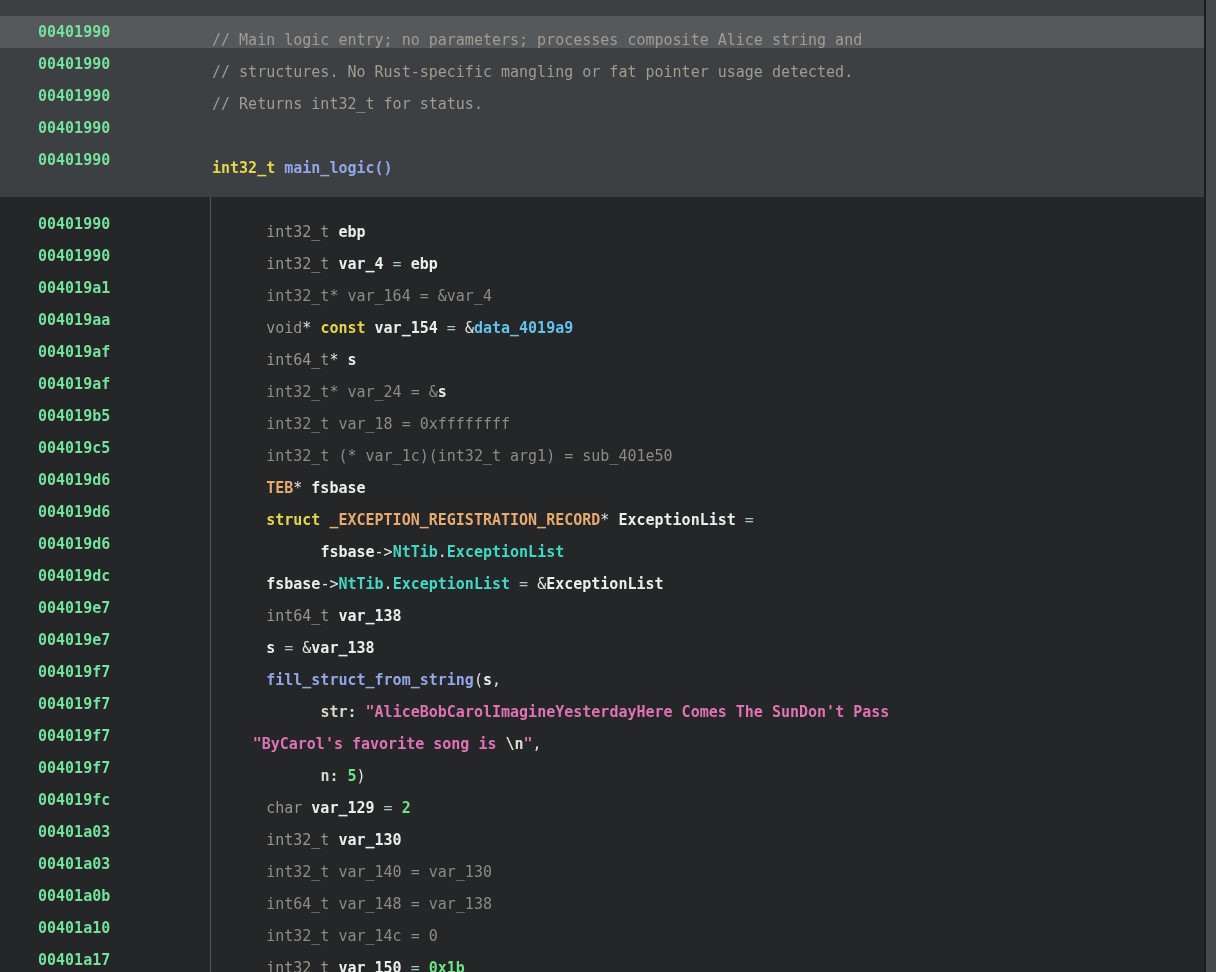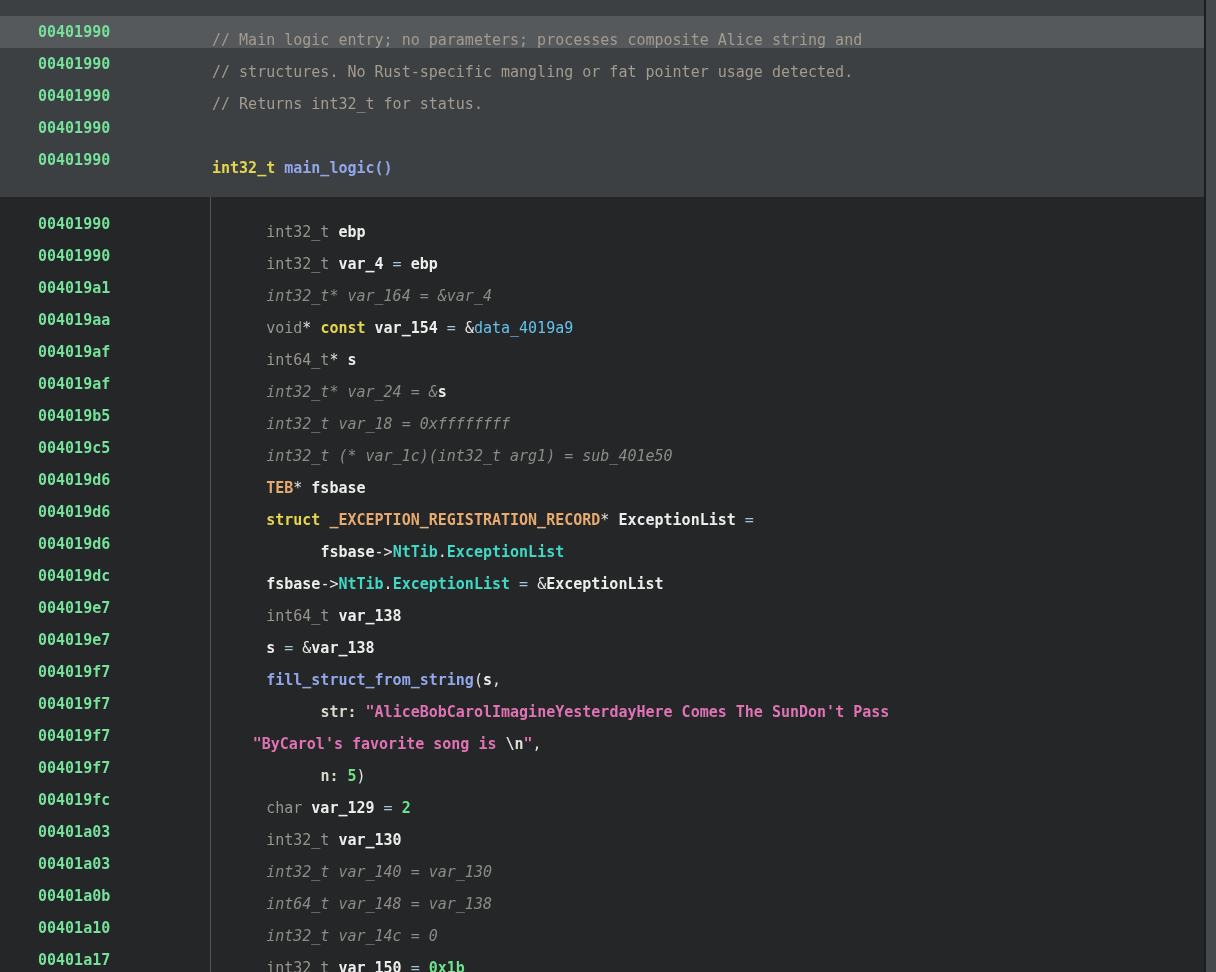--- a/index.html
+++ b/index.html
@@ -24,27 +24,27 @@
   #body-pane{
     position:absolute; left:0; top:197px; width:1216px; height:775px;
     padding-top:11px; box-sizing:border-box;
   }
   .line{position:relative; height:32px; width:1216px;}
   .line.hl{background:var(--c-hl-bg);}
   .addr{position:absolute; left:38px; top:0; color:var(--c-addr); font-weight:700;}
   .code{position:absolute; top:8px;}
   .tok-com{color:var(--c-com);}
   .tok-typ{color:var(--c-typ);}
-  .tok-dim{color:var(--c-dim);font-style:italic;}
+  .tok-dim{color:var(--c-dim);}
   .tok-def{color:var(--c-def);}
   .tok-var{color:var(--c-var); font-weight:700;margin-top:28px;}
   .tok-eq{color:var(--c-eq);}
   .tok-kw{color:var(--c-kw); font-weight:700;}
   .tok-fn{color:var(--c-fn); font-weight:700;margin-top:20px;}
-  .tok-data{color:var(--c-data); font-weight:400;}
+  .tok-data{color:var(--c-data); font-weight:700;}
   .tok-otyp{color:var(--c-otyp); font-weight:700;text-align:right;}
   .tok-fld{color:var(--c-fld); font-weight:700;}
   .tok-str{color:var(--c-str); font-weight:700;}
   .tok-esc{color:var(--c-esc); font-weight:700;}
   .tok-num{color:var(--c-num); font-weight:700;}
   .tok-plbl{color:var(--c-plbl);font-weight:bold;}
   #indent-guide{
     position:absolute; left:210px; top:197px; width:1px; height:775px;
     background:var(--c-guide);
   }

